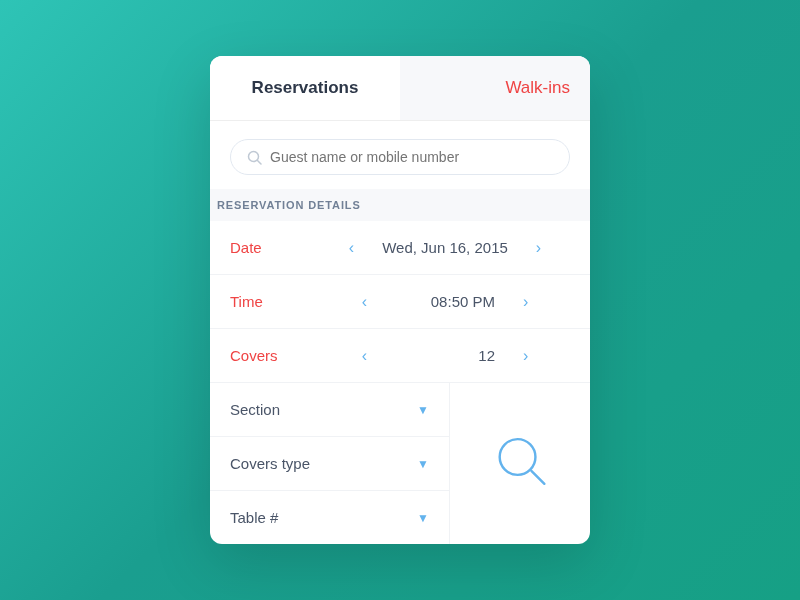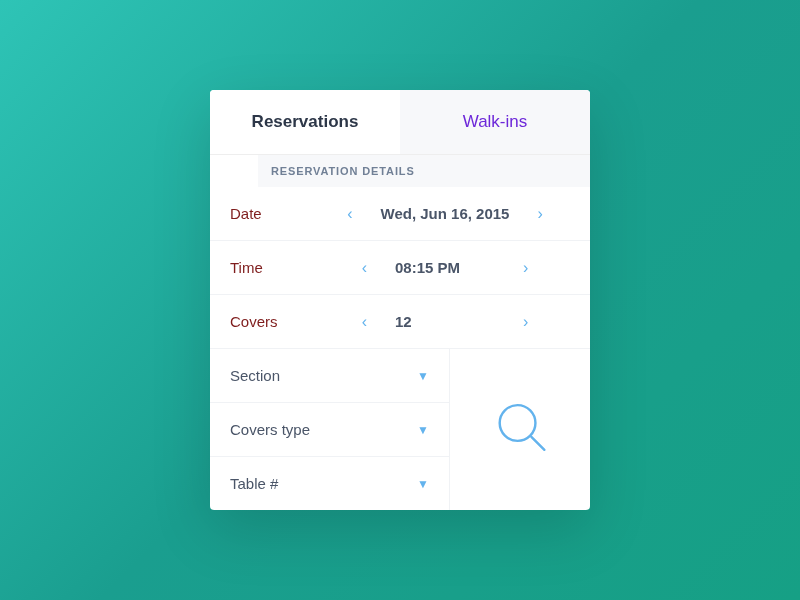--- a/index.html
+++ b/index.html
@@ -10,21 +10,21 @@
       background: linear-gradient(135deg, #2ec4b6 0%, #1a9e8f 50%, #16a085 100%);
       display: flex;
       align-items: center;
       justify-content: center;
       font-family: -apple-system, BlinkMacSystemFont, 'Segoe UI', sans-serif;
       overflow: hidden;
     }
 
     .card {
       background: #fff;
-      border-radius: 4px;
+      border-radius: 12px;
       width: 380px;
       box-shadow: 0 20px 60px rgba(0,0,0,0.15);
       overflow: hidden;
     }
 
     
     .tabs {
       display: flex;
       border-bottom: 1px solid #eee;
     }
@@ -38,22 +38,23 @@
       font-weight: 500;
     }
 
     .tab.active {
       color: #2d3748;
       font-weight: 600;
       background: #fff;
     }
 
     .tab.inactive {
-      color: #6d28d9;
+      color: #ef4444;
       background: #f7f8fa;
+      text-align: right;
     }
 
     
     .search-wrapper {
       padding: 18px 20px 14px;
     }
 
     .search-box {
       display: flex;
       align-items: center;
@@ -75,45 +76,44 @@
       outline: none;
       flex: 1;
       font-size: 14px;
       color: #a0aec0;
       background: transparent;
     }
 
     
     .section-header {
       background: #f7f8fa;
-      padding: 10px 13px;
+      padding: 10px 7px;
       font-size: 11px;
       font-weight: 700;
       letter-spacing: 0.08em;
       color: #718096;
       text-transform: uppercase;
-      margin-left: 48px;
     }
 
     
     .detail-row {
       display: flex;
       align-items: center;
       padding: 18px 20px;
       border-bottom: 1px solid #f0f2f5;
     }
 
     .detail-row:last-child {
       border-bottom: none;
     }
 
     .detail-label {
       width: 90px;
       font-size: 15px;
-      color: #7f1d1d;
+      color: #ef4444;
     }
 
     .detail-nav {
       display: flex;
       align-items: center;
       flex: 1;
       justify-content: center;
       gap: 24px;
     }
 
@@ -124,22 +124,21 @@
       background: none;
       border: none;
       padding: 0 4px;
       line-height: 1;
     }
 
     .detail-value {
       font-size: 15px;
       color: #4a5568;
       min-width: 100px;
-      text-align: left;
-      font-weight: bold;
+      text-align: right;
     }
 
     
     .requested-section {
       display: flex;
     }
 
     .dropdowns-col {
       flex: 1;
       border-right: 1px solid #f0f2f5;
@@ -191,39 +190,50 @@
 
   <div class="tabs">
     <div class="tab active">
       <span>Reservations</span>
     </div>
     <div class="tab inactive">
       <span>Walk-ins</span>
     </div>
   </div>
 
+  <div class="search-wrapper">
+    <div class="search-box">
+      <span class="search-icon-wrap">
+        <svg width="15" height="15" viewBox="0 0 15 15" fill="none" xmlns="http://www.w3.org/2000/svg">
+          <circle cx="6.5" cy="6.5" r="5" stroke="#c0c9d4" stroke-width="1.5"></circle>
+          <line x1="10.5" y1="10.5" x2="14" y2="14" stroke="#c0c9d4" stroke-width="1.5" stroke-linecap="round"></line>
+        </svg>
+      </span>
+      <input class="search-input" type="text" placeholder="Guest name or mobile number" style="">
+    </div>
+  </div>
 
   <div class="section-header">
     <span>RESERVATION DETAILS</span>
   </div>
 
   <div class="detail-row">
     <span class="detail-label">Date</span>
     <div class="detail-nav">
       <button class="nav-btn">‹</button>
       <span class="detail-value">Wed, Jun 16, 2015</span>
       <button class="nav-btn">›</button>
     </div>
   </div>
 
   <div class="detail-row">
     <span class="detail-label">Time</span>
     <div class="detail-nav">
       <button class="nav-btn">‹</button>
-      <span class="detail-value">08:15 PM</span>
+      <span class="detail-value">08:50 PM</span>
       <button class="nav-btn">›</button>
     </div>
   </div>
 
   <div class="detail-row">
     <span class="detail-label">Covers</span>
     <div class="detail-nav">
       <button class="nav-btn">‹</button>
       <span class="detail-value">12</span>
       <button class="nav-btn">›</button>

